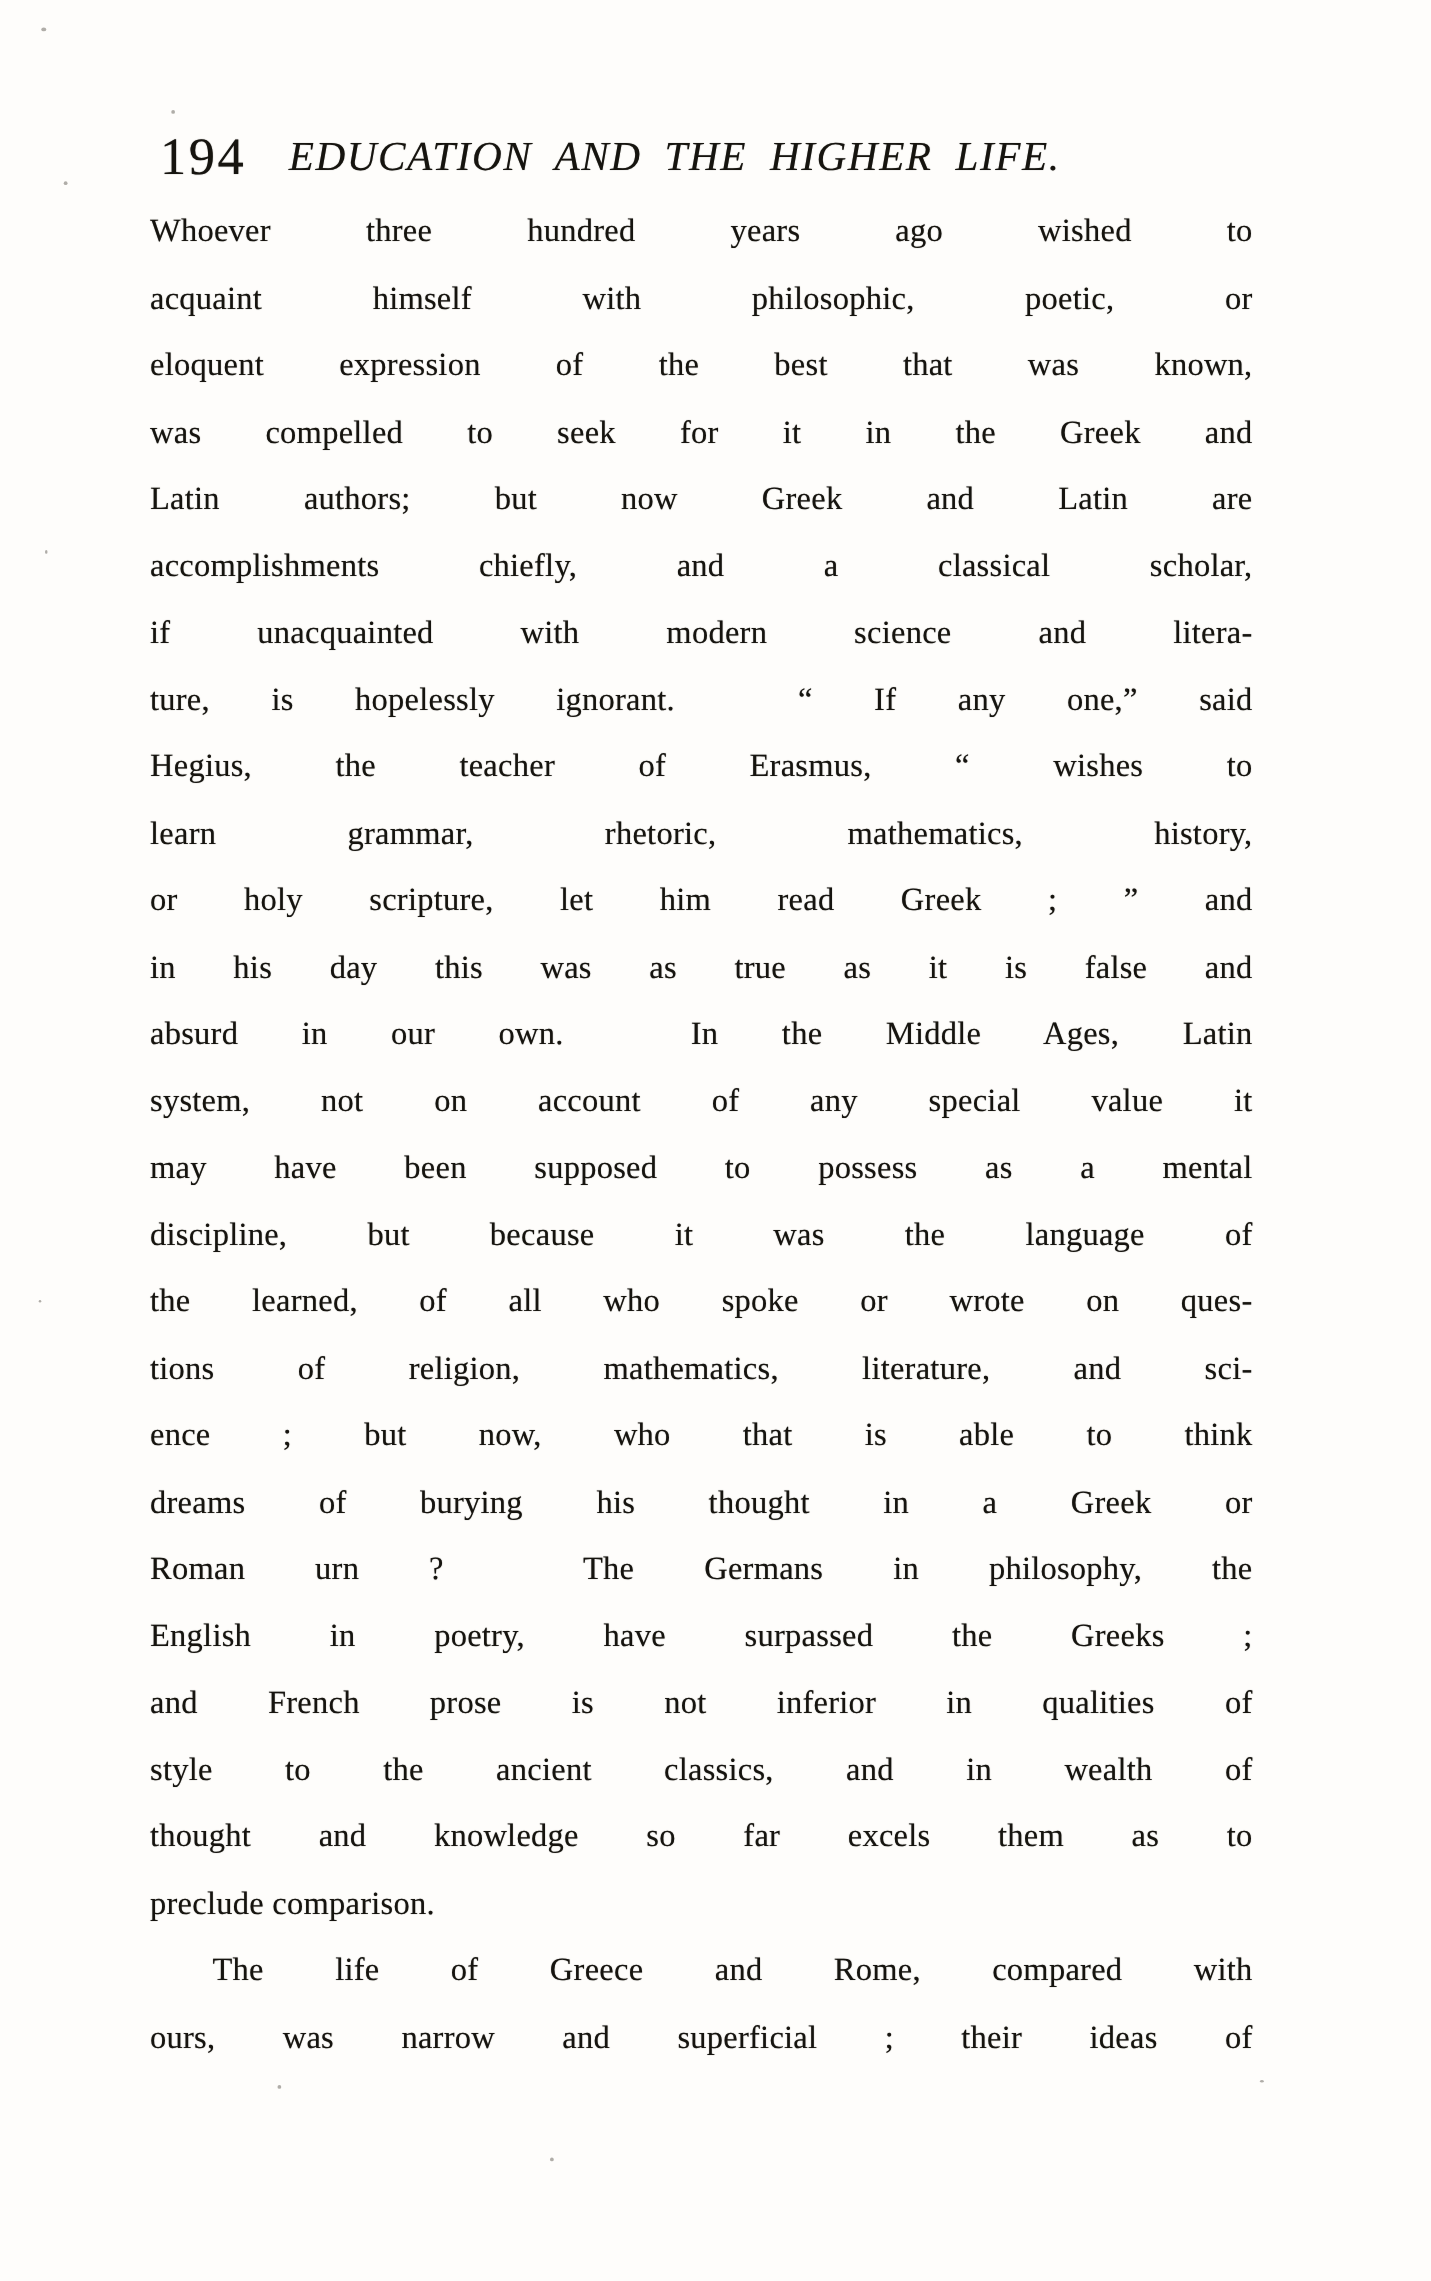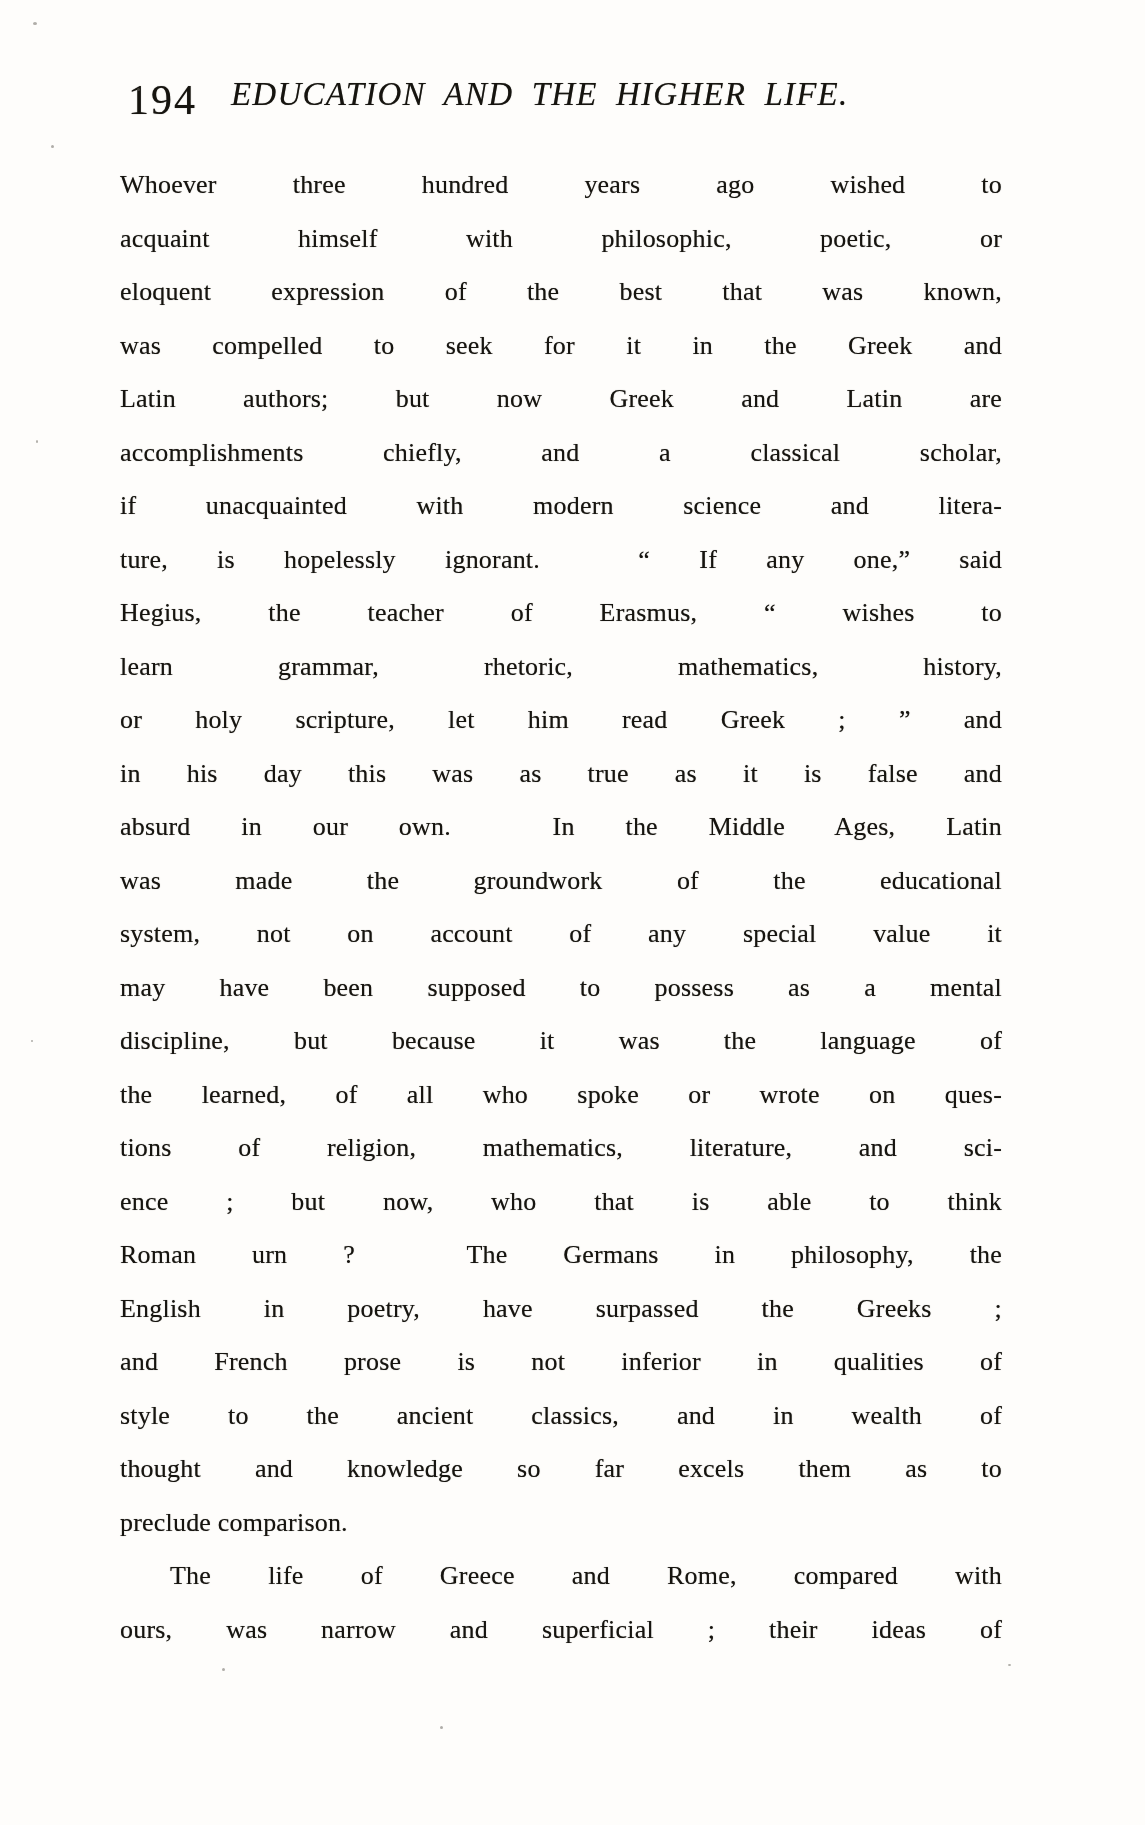--- a/index.html
+++ b/index.html
@@ -10,23 +10,23 @@
   }
   .page {
     position: relative;
     width: 1145px; height: 1825px;
     background: #fefdfb;
     overflow: hidden;
     color: #16140f;
   }
   .running-head {
     position: absolute;
-    top: 76px; left: 128px;
+    top: 102px; left: 128px;
     display: flex;
-    align-items: flex-start;
+    align-items: center;
     white-space: nowrap;
   }
   .page-num {
     font-size: 42px;
     letter-spacing: 2px;
     text-shadow: 0 0 0.8px rgba(22,20,15,0.6);
   }
   .head-title {
     font-style: italic;
     font-size: 33px;
@@ -84,27 +84,27 @@
       <div class="line">was compelled to seek for it in the Greek and</div>
       <div class="line">Latin authors; but now Greek and Latin are</div>
       <div class="line">accomplishments chiefly, and a classical scholar,</div>
       <div class="line">if unacquainted with modern science and litera-</div>
       <div class="line">ture, is hopelessly ignorant.&nbsp; “ If any one,” said</div>
       <div class="line">Hegius, the teacher of Erasmus, “ wishes to</div>
       <div class="line">learn grammar, rhetoric, mathematics, history,</div>
       <div class="line">or holy scripture, let him read Greek ; ” and</div>
       <div class="line">in his day this was as true as it is false and</div>
       <div class="line">absurd in our own.&nbsp; In the Middle Ages, Latin</div>
-      <div class="line">was made the groundwork of the educational</div>
       <div class="line">system, not on account of any special value it</div>
       <div class="line">may have been supposed to possess as a mental</div>
       <div class="line">discipline, but because it was the language of</div>
       <div class="line">the learned, of all who spoke or wrote on ques-</div>
       <div class="line">tions of religion, mathematics, literature, and sci-</div>
       <div class="line">ence ; but now, who that is able to think</div>
+      <div class="line">dreams of burying his thought in a Greek or</div>
       <div class="line">Roman urn ?&nbsp; The Germans in philosophy, the</div>
       <div class="line">English in poetry, have surpassed the Greeks ;</div>
       <div class="line">and French prose is not inferior in qualities of</div>
       <div class="line">style to the ancient classics, and in wealth of</div>
       <div class="line">thought and knowledge so far excels them as to</div>
       <div class="line para-end">preclude comparison.</div>
     </div>
     <div class="para">
       <div class="line para-indent">The life of Greece and Rome, compared with</div>
       <div class="line">ours, was narrow and superficial ; their ideas of</div>

